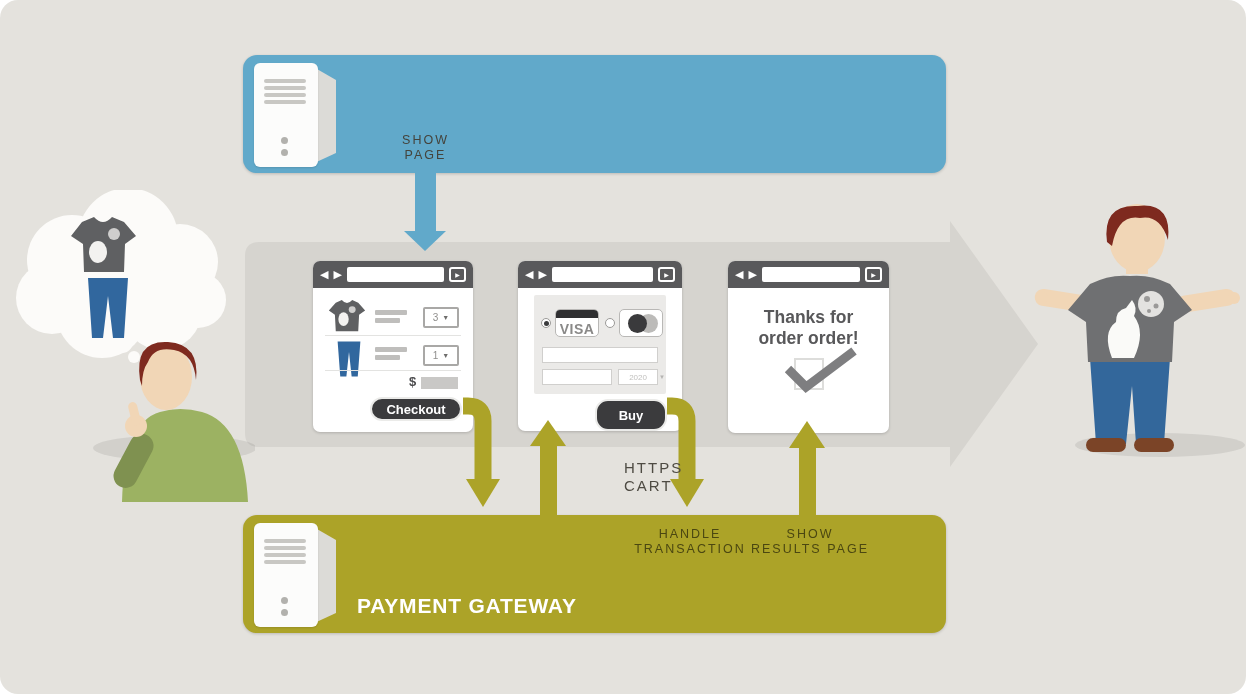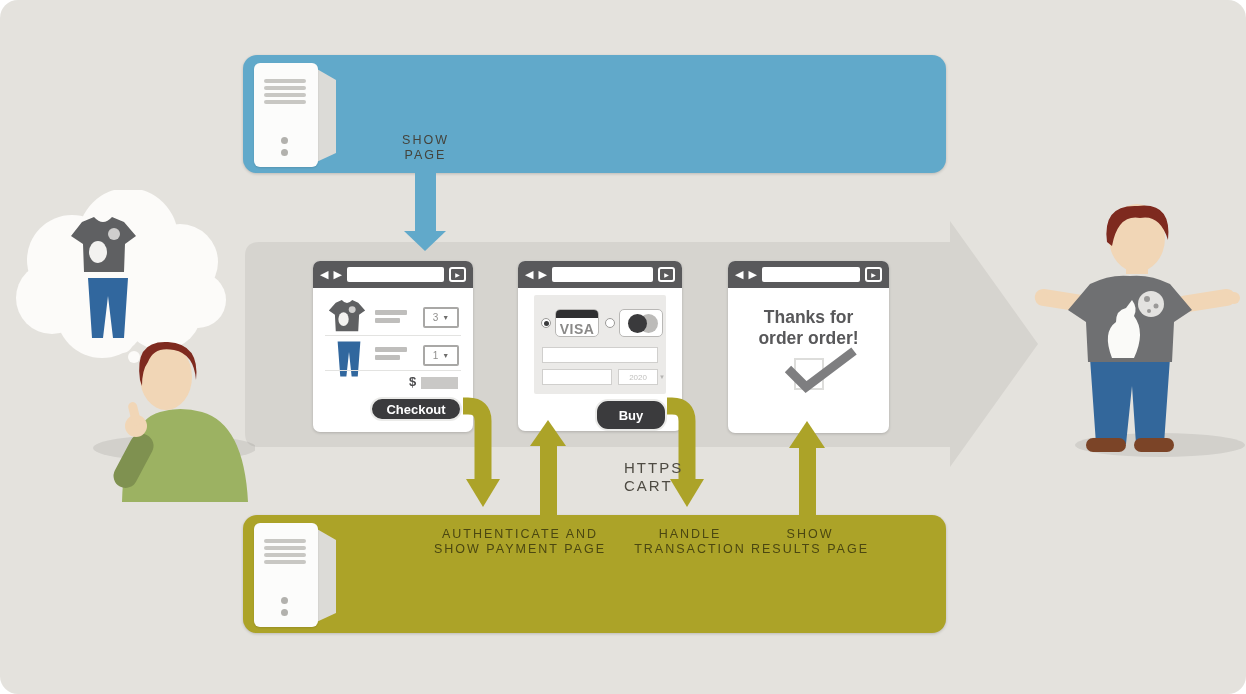--- a/index.html
+++ b/index.html
@@ -263,24 +263,21 @@
     <div class="server">
       <div class="side"></div>
       <div class="front"></div>
       <div class="vent" style="top:16px"></div>
       <div class="vent" style="top:23px"></div>
       <div class="vent" style="top:30px"></div>
       <div class="vent" style="top:37px"></div>
       <div class="dot" style="top:74px"></div>
       <div class="dot" style="top:86px"></div>
     </div>
-    <div class="flowlabel olive-label" style="left:177px;top:12px;width:200px;">
-      <div>AUTHENTICATE AND</div>
-      <div>SHOW PAYMENT PAGE</div>
-    </div>
+    <div class="box-title">PAYMENT GATEWAY</div>
     <div class="flowlabel olive-label" style="left:377px;top:12px;width:140px;">
       <div>HANDLE</div>
       <div>TRANSACTION</div>
     </div>
     <div class="flowlabel olive-label" style="left:497px;top:12px;width:140px;">
       <div>SHOW</div>
       <div>RESULTS PAGE</div>
     </div>
   </div>
 

